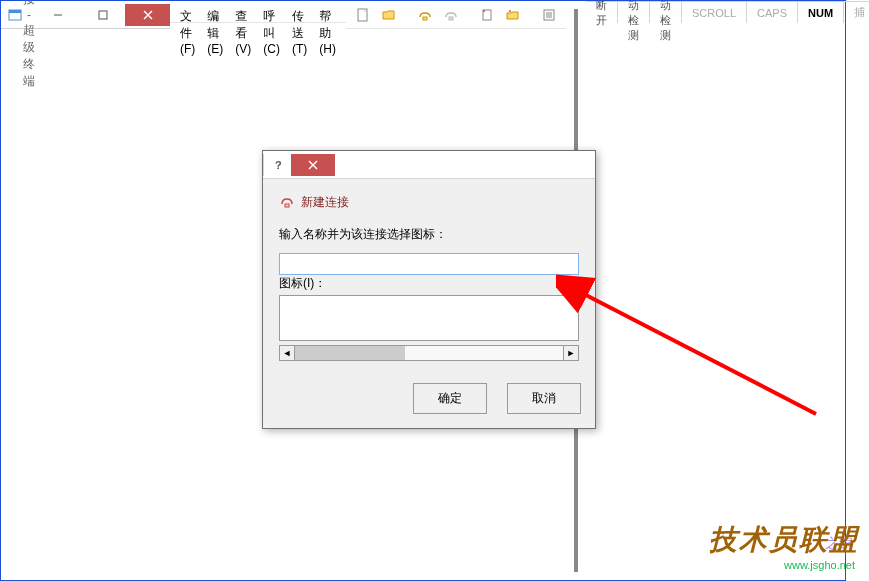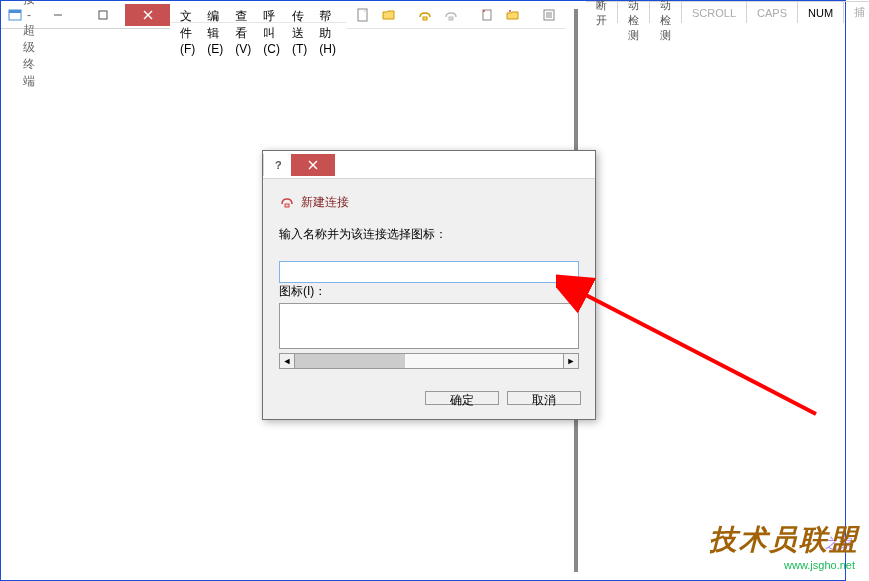--- a/index.html
+++ b/index.html
@@ -25,40 +25,40 @@
 .tool-sep { width: 6px; }
 
 
 .content-area { flex: 1; padding: 8px; position: relative; }
 .content-frame { width: 100%; height: 100%; border: 2px solid #888; background: #fff; box-shadow: inset 1px 1px 0 #ccc; }
 
 
 .statusbar { height: 22px; display: flex; align-items: center; border-top: 1px solid #d4d4d4; font-size: 11px; color: #555; }
 .status-cell { padding: 0 10px; border-right: 1px solid #d4d4d4; height: 100%; display: flex; align-items: center; }
 .status-cell.disabled { color: #aaa; text-align: right; }
-.status-cell.bold { color: #000; font-weight: normal; }
+.status-cell.bold { color: #000; font-weight: bold; }
 
 
 .dialog { position: absolute; left: 262px; top: 150px; width: 334px; background: #f0f0f0; border: 1px solid #707070; box-shadow: 2px 2px 8px rgba(0,0,0,0.3); }
 .dialog-titlebar { height: 28px; background: #fff; display: flex; align-items: center; border-bottom: 1px solid #d4d4d4; }
 .dialog-title { flex: 1; text-align: center; color: #555; font-size: 12px; }
 .dialog-help { width: 28px; height: 22px; display: flex; align-items: center; justify-content: center; cursor: pointer; color: #555; border-left: 1px solid #d4d4d4; }
 .dialog-close { width: 44px; height: 22px; background: #c75050; color: #fff; display: flex; align-items: center; justify-content: center; cursor: pointer; }
 .dialog-body { padding: 14px 16px 12px; }
 .dialog-row { margin-bottom: 8px; display: flex; align-items: center; }
 .dialog-subtitle { margin-left: 22px; margin-bottom: 14px; color: #7f1d1d; }
 .field-label { margin-bottom: 3px; color: #000; }
 .name-input { width: 100%; height: 22px; border: 1px solid #7eb4ea; padding: 2px 4px; font-size: 12px; outline: none; }
 .icon-list { width: 100%; height: 46px; border: 1px solid #999; background: #fff; margin-top: 2px; }
 .icon-scroll { display: flex; align-items: center; margin-top: 4px; }
 .scroll-left, .scroll-right { width: 16px; height: 16px; border: 1px solid #999; background: #f0f0f0; display: flex; align-items: center; justify-content: center; cursor: pointer; font-size: 9px; }
 .scroll-track { flex: 1; height: 16px; border-top: 1px solid #999; border-bottom: 1px solid #999; background: #f8f8f8; position: relative; }
 .scroll-thumb { position: absolute; left: 0; top: 0; height: 14px; width: 110px; background: #ccc; }
 .dialog-buttons { display: flex; justify-content: flex-end; gap: 8px; padding: 10px 14px 14px; }
-.dlg-btn { width: 74px; height: 14px; border: 1px solid #999; background: #f0f0f0; cursor: pointer; font-size: 12px; }
+.dlg-btn { width: 74px; height: 31px; border: 1px solid #999; background: #f0f0f0; cursor: pointer; font-size: 12px; margin-left: 12px; }
 
 
 .arrow-annotation { position: absolute; left: 556px; top: 274px; pointer-events: none; }
 
 
 .watermark1 { position: absolute; right: 10px; bottom: 22px; font-size: 28px; font-weight: bold; font-style: italic; color: #a16207; letter-spacing: 2px; }
 .watermark2 { position: absolute; right: 16px; bottom: 28px; font-size: 14px; color: #8b5cf6; opacity: 0.7; }
 .watermark-sub { position: absolute; right: 14px; bottom: 10px; font-size: 11px; color: #19b955; }
 </style>
 </head>
@@ -185,21 +185,21 @@
   <div class="dialog-body">
     <div class="dialog-row" style="margin-bottom:14px;">
       <span style="margin-right:6px;">
         <svg width="16" height="16" viewBox="0 0 16 16">
             <path d="M3 11 Q3 6 8 6 Q13 6 13 11" fill="none" stroke="#cc4444" stroke-width="1.5"></path>
             <rect x="6" y="11" width="4" height="3" fill="#ffcccc" stroke="#cc4444"></rect>
           </svg>
       </span>
       <span class="dialog-subtitle" style="margin:0;">新建连接</span>
     </div>
-    <div class="field-label" style="margin-bottom:18px;">输入名称并为该连接选择图标：</div>
+    <div class="field-label" style="margin-bottom:10px;">输入名称并为该连接选择图标：</div>
     <input class="name-input" type="text" value="" style="">
     <div class="field-label" style="margin-top:0;">图标(I)：</div>
     <div class="icon-list"></div>
     <div class="icon-scroll">
       <div class="scroll-left">◄</div>
       <div class="scroll-track">
         <div class="scroll-thumb"></div>
       </div>
       <div class="scroll-right">►</div>
     </div>

